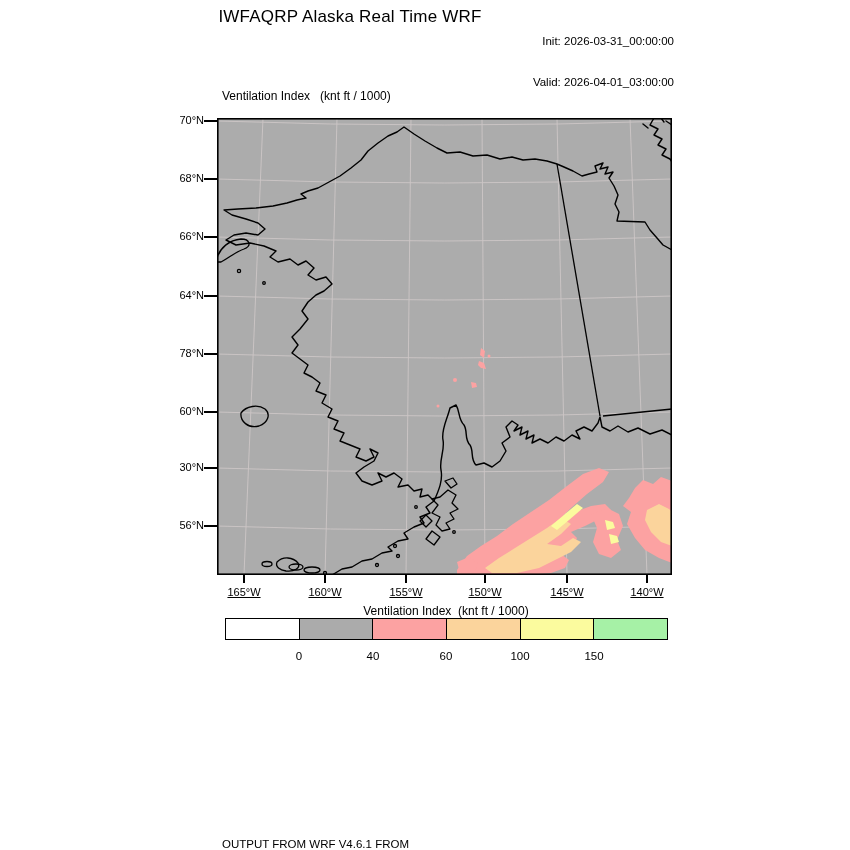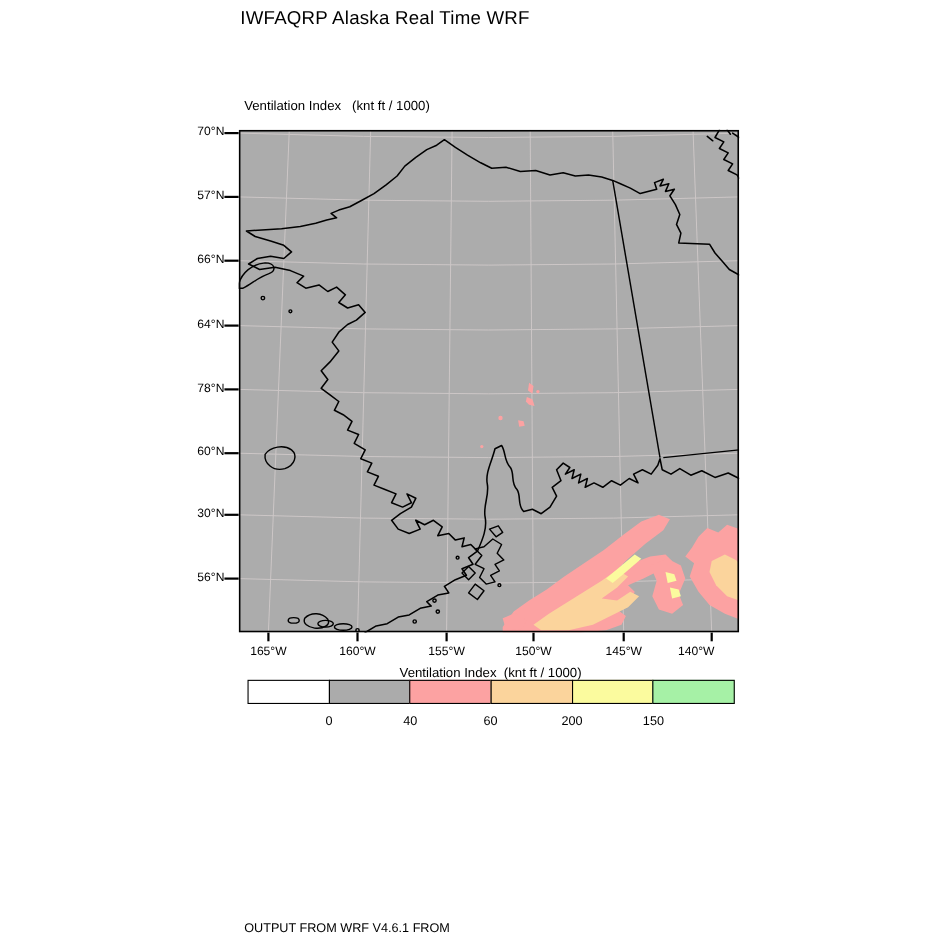--- a/index.html
+++ b/index.html
@@ -4,40 +4,44 @@
 <style>
   html,body{margin:0;padding:0;background:#fff;}
   #page{position:relative;width:850px;height:850px;background:#ffffff;
         font-family:"Liberation Sans","DejaVu Sans",sans-serif;color:#000;overflow:hidden;}
   .title{position:absolute;left:0;top:7px;width:700px;text-align:center;font-size:17px;letter-spacing:.2px;}
   .initblock{position:absolute;top:8px;right:176px;text-align:right;font-size:11.5px;line-height:13.5px;white-space:pre;}
   .plot-title{position:absolute;left:222px;top:89px;font-size:12px;white-space:pre;}
   .cb-title{position:absolute;left:217px;top:604px;width:458px;text-align:center;font-size:12px;white-space:pre;}
   .lat-label{position:absolute;left:158px;width:46px;text-align:right;font-size:11px;}
   .tick-y{position:absolute;left:204px;width:13px;height:2px;background:#000;}
-  .lon-label{position:absolute;top:586px;width:60px;text-align:center;font-size:11px;}
+  .lon-label{position:absolute;top:586px;width:60px;text-align:center;font-size:11px;text-decoration:underline;}
   .tick-x{position:absolute;top:575px;width:2px;height:8px;background:#000;}
   #mapsvg{position:absolute;left:217px;top:118px;}
   #colorbar{position:absolute;left:225px;top:618px;width:443px;height:22px;display:flex;}
   .cb-cell{flex:1 1 0;border:1px solid #000;margin-left:-1px;}
   .cb-cell:first-child{margin-left:0;}
   .cb-label{position:absolute;top:650px;width:60px;text-align:center;font-size:11.5px;}
   .footer{position:absolute;left:222px;top:811px;font-size:11.5px;line-height:13.5px;white-space:pre;}
 </style>
 </head>
 <body>
 
 <div id="page">
 
   <div class="title">IWFAQRP Alaska Real Time WRF</div>
+  <div class="initblock">
+    <div>Init: 2026-03-31_00:00:00</div>
+    <div>Valid: 2026-04-01_03:00:00</div>
+  </div>
 
   <div class="plot-title">Ventilation Index   (knt ft / 1000)</div>
 
   <div class="lat-label" style="top:114px">70°N</div>
-  <div class="lat-label" style="top:172px">57°N</div>
+  <div class="lat-label" style="top:172px">68°N</div>
   <div class="lat-label" style="top:230px">66°N</div>
   <div class="lat-label" style="top:289px">64°N</div>
   <div class="lat-label" style="top:347px">78°N</div>
   <div class="lat-label" style="top:405px">60°N</div>
   <div class="lat-label" style="top:461px">30°N</div>
   <div class="lat-label" style="top:519px">56°N</div>
   <div class="tick-y" style="top:120px"></div>
   <div class="tick-y" style="top:178px"></div>
   <div class="tick-y" style="top:236px"></div>
   <div class="tick-y" style="top:295px"></div>
@@ -50,21 +54,21 @@
   <div class="tick-x" style="left:324px"></div>
   <div class="tick-x" style="left:405px"></div>
   <div class="tick-x" style="left:484px"></div>
   <div class="tick-x" style="left:566px"></div>
   <div class="tick-x" style="left:646px"></div>
   <div class="lon-label" style="left:214px">165°W</div>
   <div class="lon-label" style="left:295px">160°W</div>
   <div class="lon-label" style="left:376px">155°W</div>
   <div class="lon-label" style="left:455px">150°W</div>
   <div class="lon-label" style="left:537px">145°W</div>
-  <div class="lon-label" style="left:603px">140°W</div>
+  <div class="lon-label" style="left:617px">140°W</div>
 
   <svg id="mapsvg" width="455" height="457" viewBox="0 0 455 457">
     <rect x="0" y="0" width="455" height="457" fill="#ACACAC"></rect>
 
     <g stroke="#d8cfcf" stroke-width="0.9" fill="none" opacity="0.75">
       <line x1="27" y1="457" x2="46" y2="0"></line>
       <line x1="108" y1="457" x2="120" y2="0"></line>
       <line x1="189" y1="457" x2="194" y2="0"></line>
       <line x1="268" y1="457" x2="265" y2="0"></line>
       <line x1="350" y1="457" x2="340" y2="0"></line>
@@ -142,21 +146,21 @@
     <div class="cb-cell" style="background: rgb(255, 255, 255);"></div>
     <div class="cb-cell" style="background: rgb(171, 171, 171);"></div>
     <div class="cb-cell" style="background: rgb(252, 162, 162);"></div>
     <div class="cb-cell" style="background: rgb(251, 212, 156);"></div>
     <div class="cb-cell" style="background: rgb(251, 251, 158);"></div>
     <div class="cb-cell" style="background: rgb(166, 241, 166);"></div>
   </div>
   <div class="cb-label" style="left:269px">0</div>
   <div class="cb-label" style="left:343px">40</div>
   <div class="cb-label" style="left:416px">60</div>
-  <div class="cb-label" style="left:490px">200</div>
+  <div class="cb-label" style="left:490px">100</div>
   <div class="cb-label" style="left:564px">150</div>
 
   <div class="footer">
     <div>OUTPUT FROM WRF V4.6.1 FROM</div>
     
   </div>
 
 </div>
 
 </body></html>

